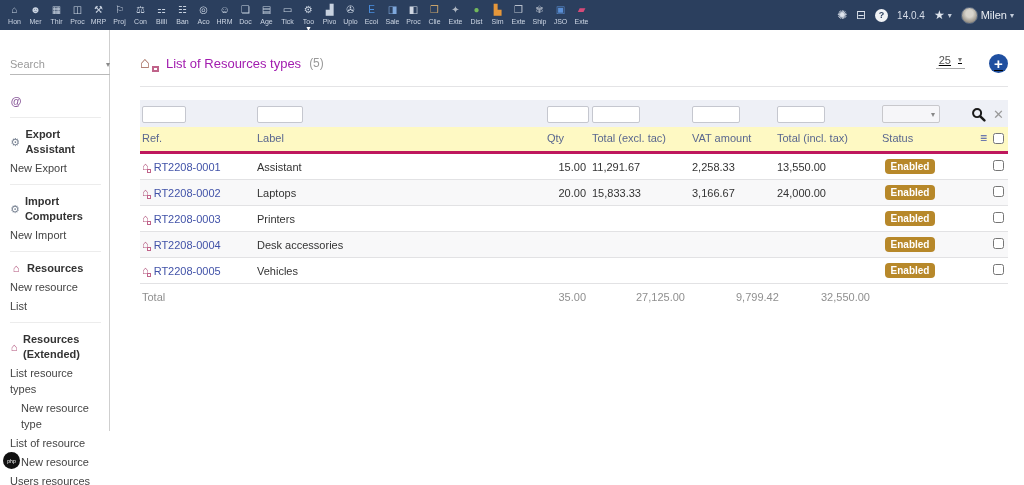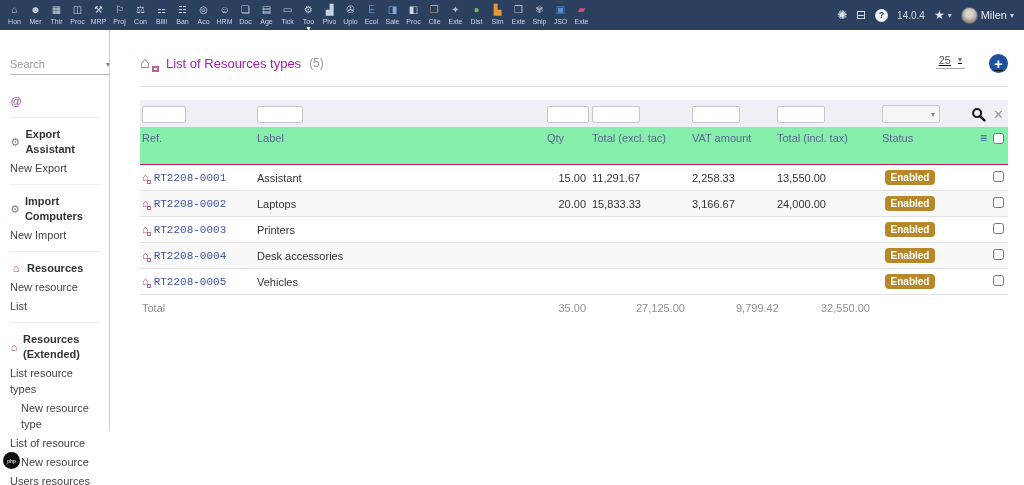--- a/index.html
+++ b/index.html
@@ -71,34 +71,34 @@
   col.c-ref{width:115px} col.c-label{width:290px} col.c-qty{width:45px} col.c-excl{width:100px}
   col.c-vat{width:85px} col.c-incl{width:105px} col.c-status{width:62px} col.c-icons{width:66px}
   tr.filter-row td { background:#eef0f6; padding:5px 4px 4px 2px; }
   tr.filter-row input[type=text] { height:17px; border:1px solid #c5c7cf; border-radius:2px;
     background:#fff; font-size:11px; padding:0 3px; font-family:inherit; }
   .status-select { height:18px; width:58px; background:#f6f6f9; border:1px solid #c8c8cc;
     border-radius:2px; display:flex; align-items:center; justify-content:flex-end;
     padding-right:4px; color:#888; font-size:8px; cursor:pointer; }
   .filter-icons { display:flex; align-items:center; justify-content:flex-end; gap:7px; }
   .clear-x { color:#999; font-size:13px; cursor:pointer; line-height:13px; }
-  tr.header-row th { background:#86efac; color:#5a678f; font-weight:normal; text-align:left;
-    padding:5px 4px 20px 2px; border-bottom:1px solid #be185d; }
+  tr.header-row th { background:#fef9c3; color:#5a678f; font-weight:normal; text-align:left;
+    padding:5px 4px 7px 2px; border-bottom:3px solid #be185d; }
   th.t-right, td.t-right { text-align:right; }
   th.t-center, td.t-center { text-align:center; }
   .hdr-icons { display:flex; align-items:center; justify-content:flex-end; gap:6px; }
   .listfields-icon { color:#4152a8; font-size:12px; font-weight:bold; cursor:pointer; line-height:12px; }
   tbody tr.data-row td { padding:5px 4px 5px 2px; border-bottom:1px solid #e2e2e4; height:23px;
     color:#333; }
   tbody tr.data-row:nth-child(even) td { background:#f8f8f9; }
   .ref-cell { display:flex; align-items:center; gap:5px; }
   .ref-icon { position:relative; color:#b0527a; font-size:11px; line-height:11px; }
   .ref-icon i { position:absolute; right:-2px; bottom:-1px; width:4px; height:4px;
     background:#fff; border:1px solid #c0638a; display:block; }
-  .ref-link { color:#4152a8; text-decoration:none; cursor:pointer;font-family:Liberation Mono, monospace; }
+  .ref-link { color:#4152a8; text-decoration:none; cursor:pointer; }
   .badge-enabled { display:inline-block; background:#b7882a; color:#fff; font-weight:bold;
     font-size:10px; padding:2px 6px 2px 6px; border-radius:4px; line-height:11px; }
   input[type=checkbox] { width:11px; height:11px; cursor:pointer; }
   tr.total-row td { padding:7px 4px 6px 2px; color:#8f8f8f; }
   tr.total-row td.shift { padding-left:46px; }
 
   .php-badge { position:absolute; left:3px; top:452px; width:17px; height:17px; border-radius:50%;
     background:#111; color:#fff; font-size:5px; display:flex; align-items:center;
     justify-content:center; letter-spacing:0; }
   .mag-svg { display:block; cursor:pointer; }

